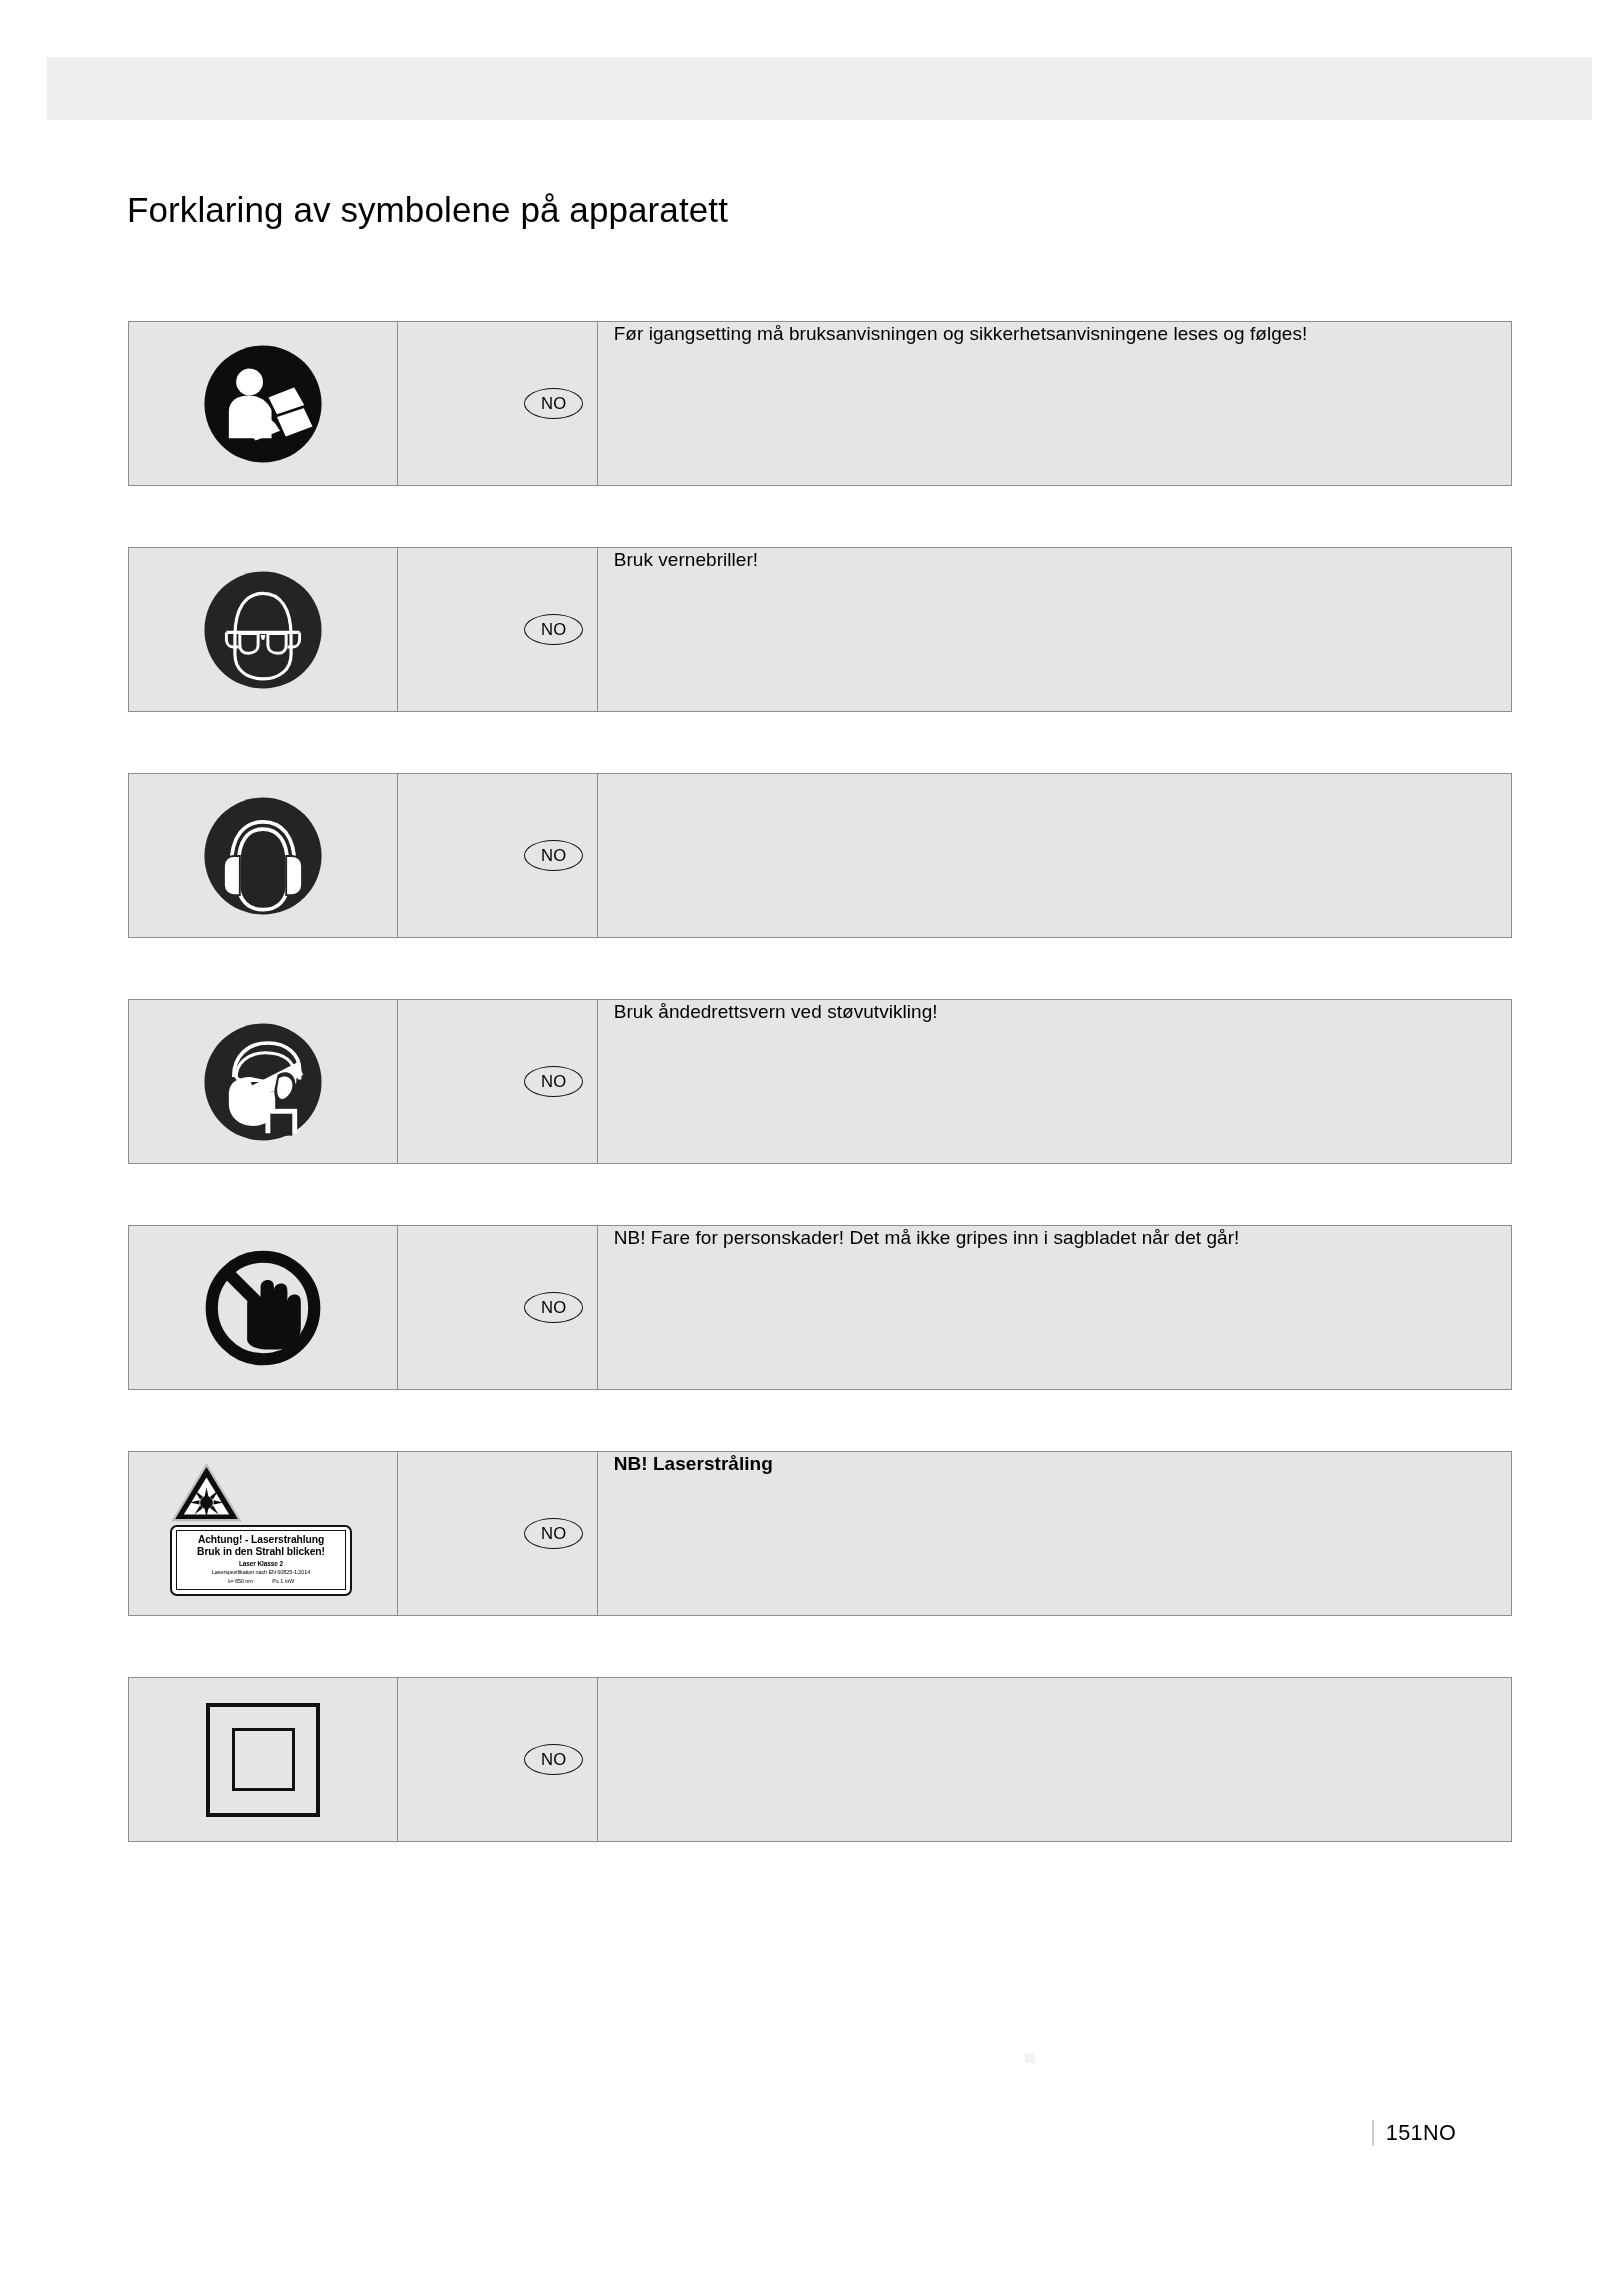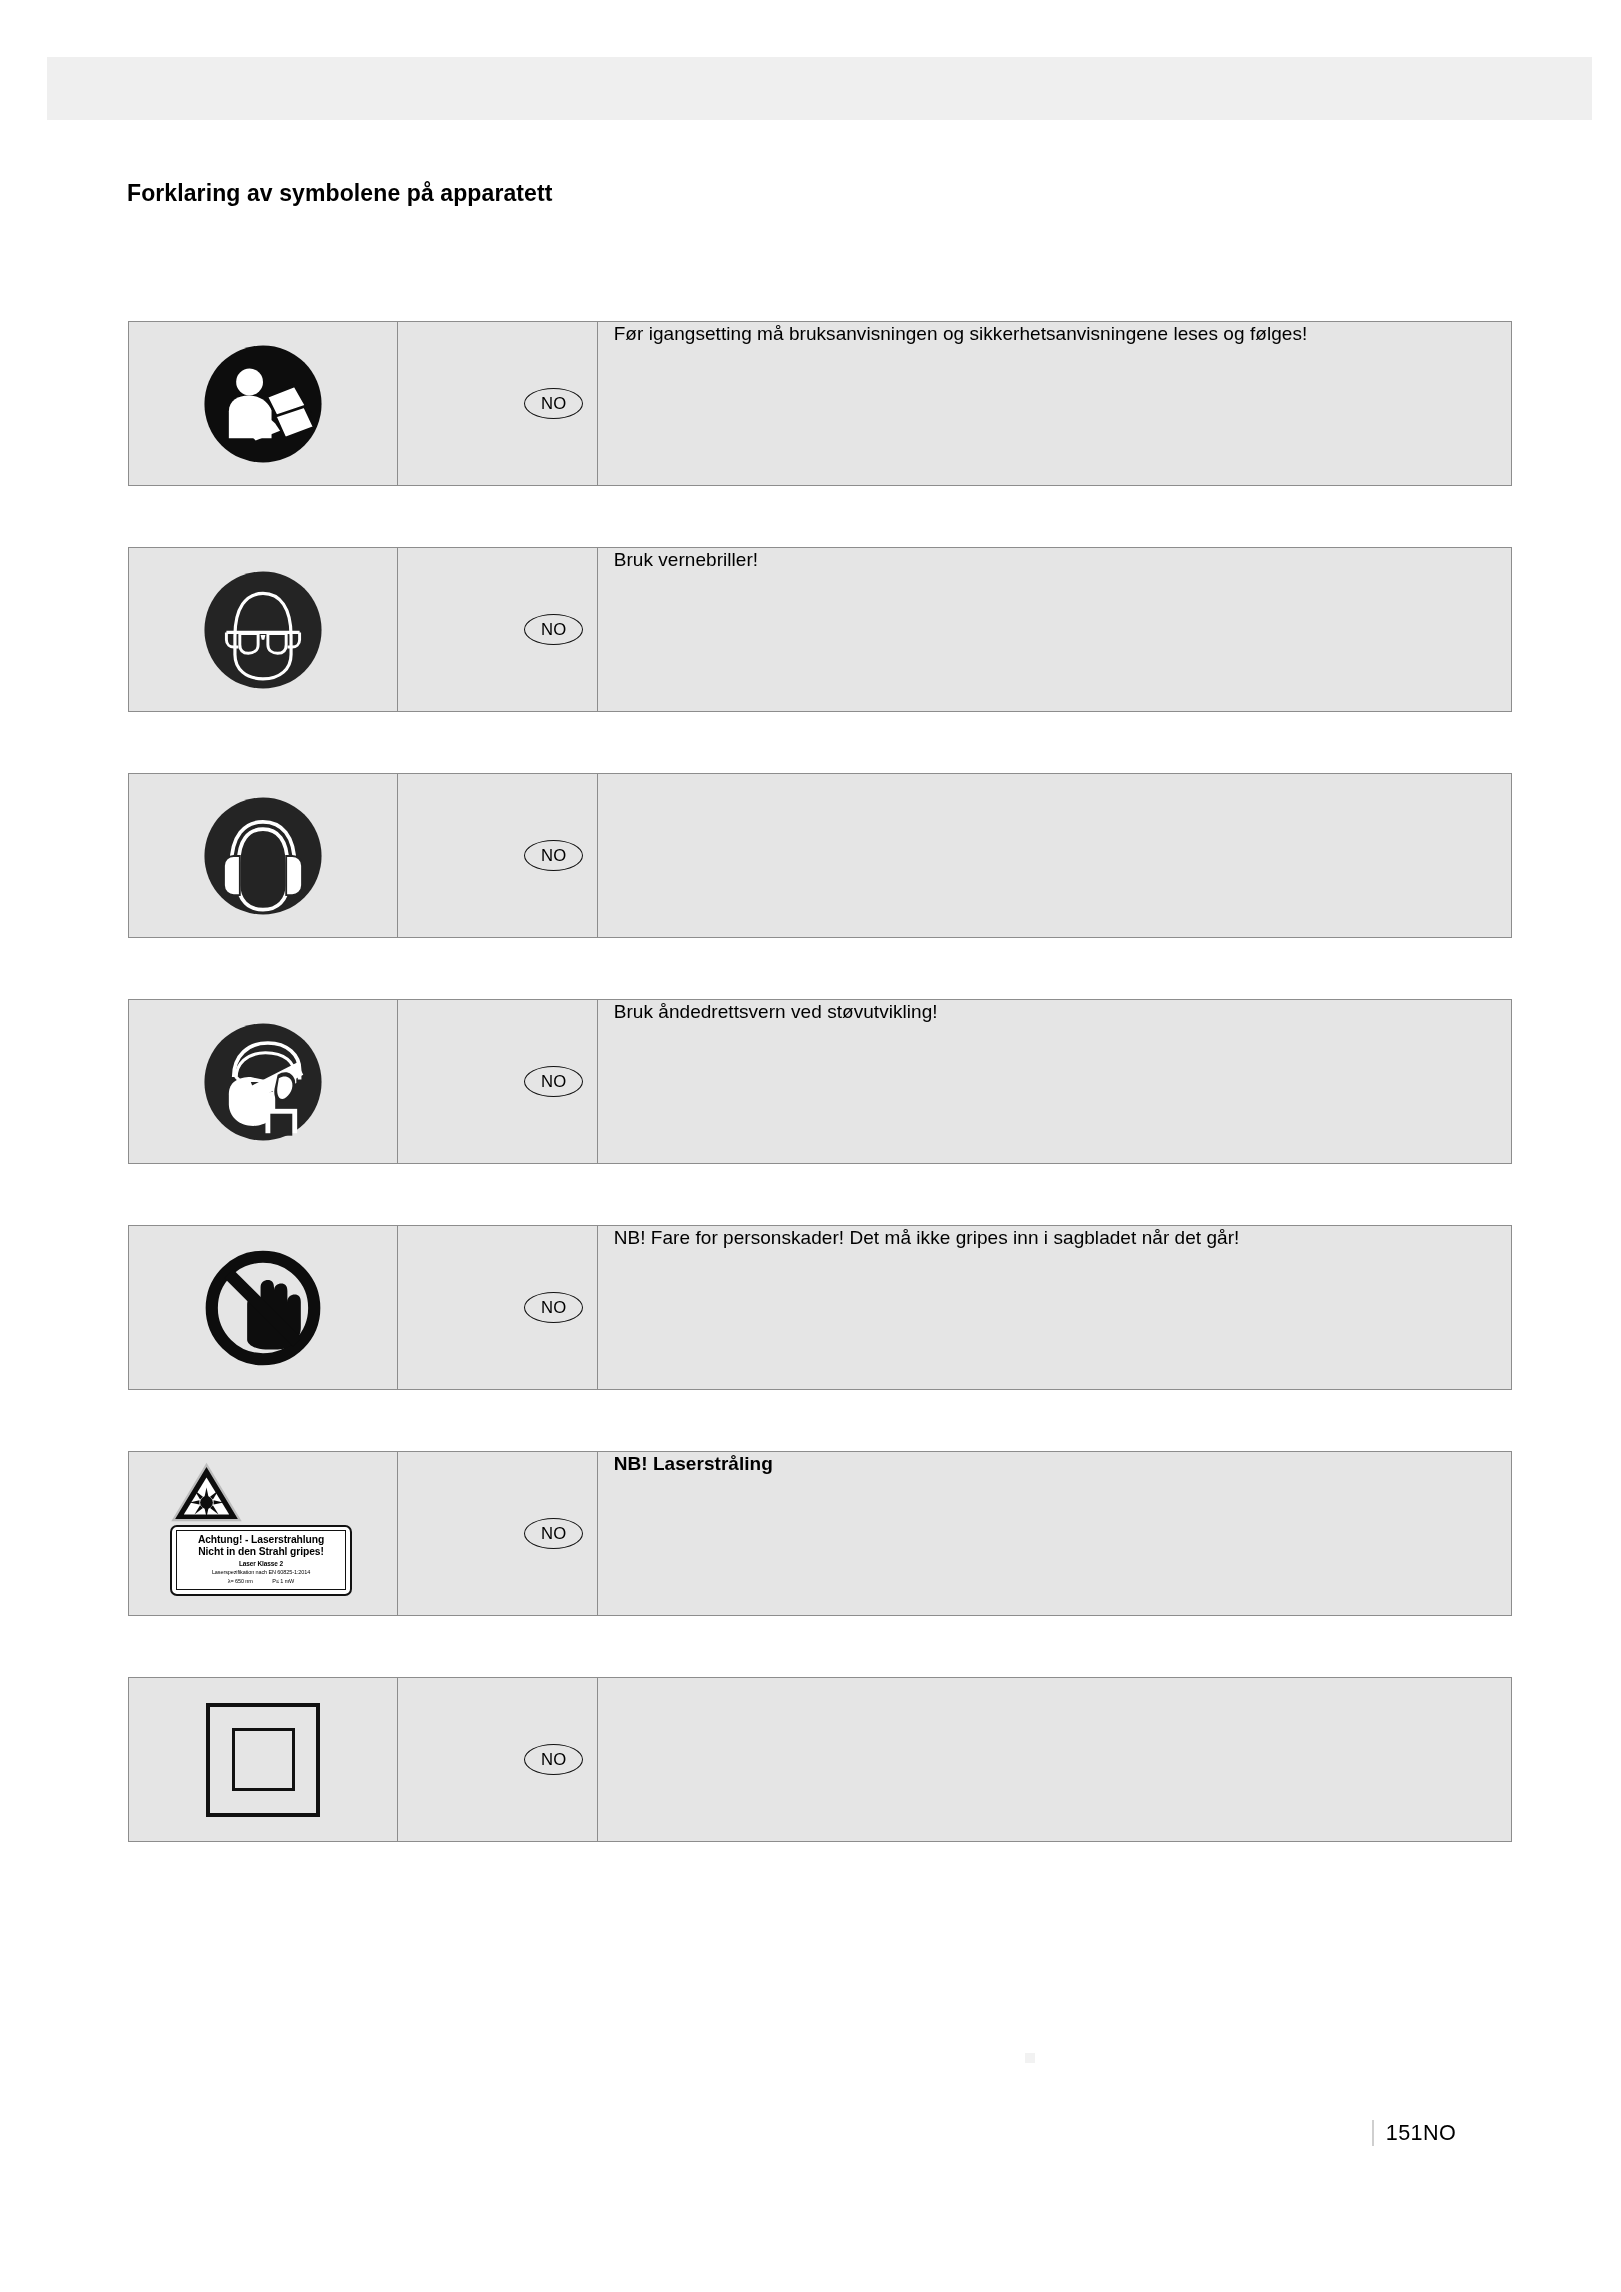--- a/index.html
+++ b/index.html
@@ -23,23 +23,23 @@
     top: 57px;
     width: 1545px;
     height: 63px;
     background: #efefef;
   }
 
   
   .page-title {
     position: absolute;
     left: 127px;
-    top: 180px;
-    font-size: 23px;
-    font-weight: bold;
+    top: 190px;
+    font-size: 35px;
+    font-weight: normal;
     letter-spacing: 0.1px;
     white-space: nowrap;
   }
 
   
   .symbol-table {
     position: absolute;
     left: 128px;
     top: 321px;
     width: 1384px;
@@ -348,21 +348,21 @@
             <path d="M74 57 L60 60 L60 54 Z"></path>
             <path d="M33 40 L45 49 L41 53 Z"></path>
             <path d="M67 74 L55 65 L59 61 Z"></path>
             <path d="M67 40 L55 49 L59 53 Z"></path>
             <path d="M33 74 L45 65 L41 61 Z"></path>
           </g>
         </svg>
         <div class="laser-plate">
           <div class="laser-plate-inner">
             <div class="lp-l1">Achtung! - Laserstrahlung</div>
-            <div class="lp-l2">Nicht in den Strahl gripes!</div>
+            <div class="lp-l2">Bruk in den Strahl blicken!</div>
             <div class="lp-l3">Laser Klasse 2</div>
             <div class="lp-l4">Laserspezifikation nach EN 60825-1:2014</div>
             <div class="lp-l5"><span>λ= 650 nm</span><span>P≤ 1 mW</span></div>
           </div>
         </div>
       </div>
     </div>
     <div class="cell-lang">
       <div class="lang-badge">NO</div>
     </div>

